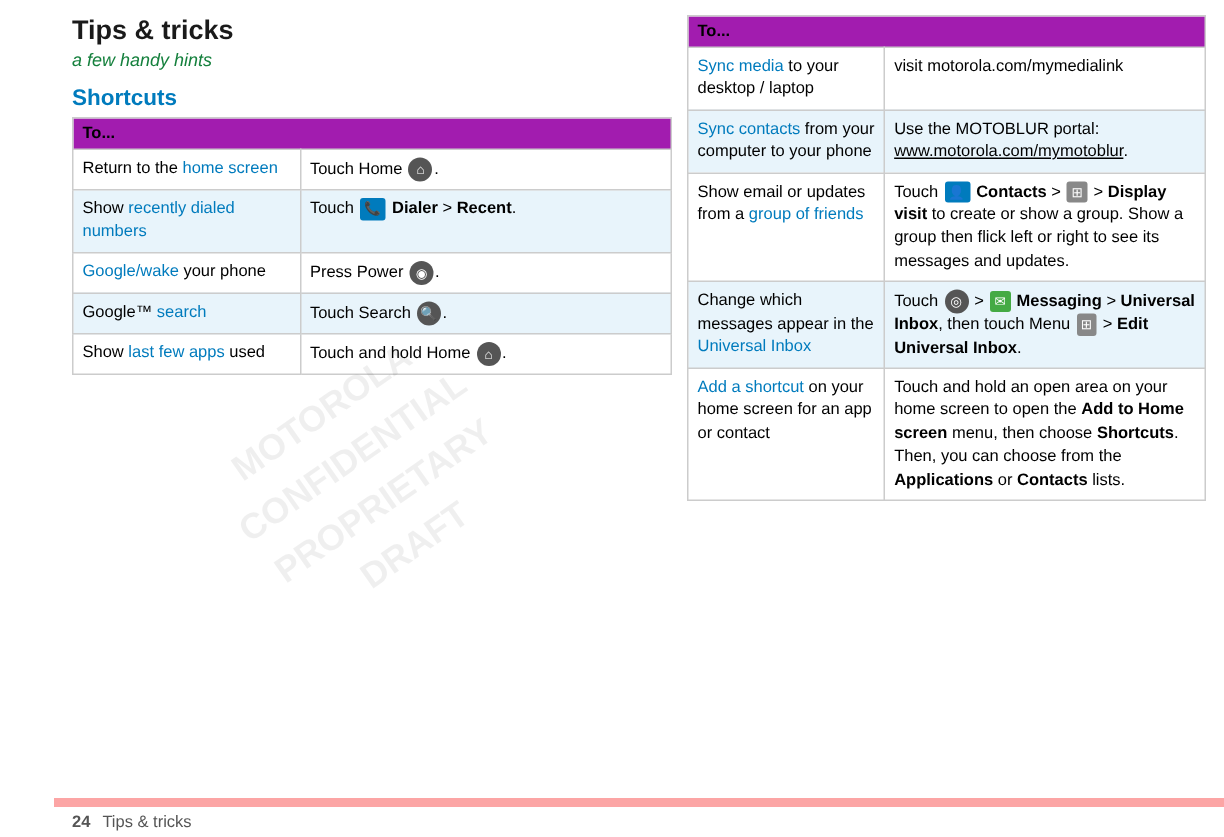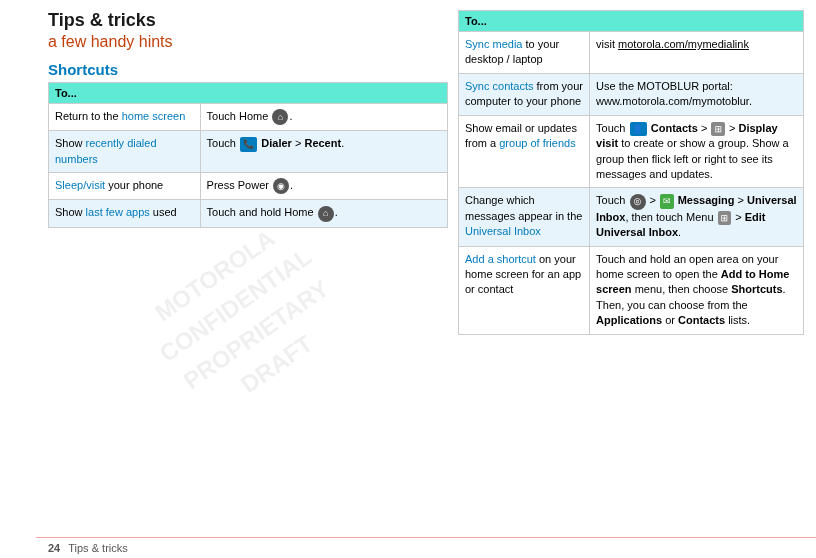--- a/index.html
+++ b/index.html
@@ -27,41 +27,42 @@
     }
 
     .page-title {
       font-size: 18px;
       font-weight: bold;
       color: #1a1a1a;
       margin-bottom: 2px;
     }
 
     .page-subtitle {
-      font-size: 16px;
-      color: #c2410c;
+      font-size: 12px;
+      color: #15803d;
       margin-bottom: 10px;
+      font-style: italic;
     }
 
     .section-heading {
       font-size: 15px;
       font-weight: bold;
       color: #007bbd;
       margin-bottom: 4px;
     }
 
     
     .tricks-table {
       width: 100%;
       border-collapse: collapse;
       border: 1px solid #ccc;
     }
 
     .tricks-table th {
-      background: #5eead4;
+      background: #a21caf;
       text-align: left;
       padding: 4px 6px;
       font-weight: bold;
       font-size: 11px;
       border: 1px solid #ccc;
     }
 
     .tricks-table td {
       padding: 5px 6px;
       border: 1px solid #ccc;
@@ -123,21 +124,21 @@
       flex: 1;
     }
 
     .page-footer {
       padding: 4px 12px;
       font-size: 11px;
       color: #555;
       display: flex;
       align-items: center;
       gap: 8px;
-      border-top: 1px solid #fca5a5;
+      border-top: 6px solid #fca5a5;
       text-align: right;
     }
 
     .footer-num {
       font-weight: bold;
     }
 
     
     .moto-watermark {
       position: absolute;
@@ -193,28 +194,36 @@
             <td>
               Show <span class="key-term">recently dialed numbers</span>
             </td>
             <td>
               Touch <span class="icon-inline icon-blue">📞</span> <span class="bold-term">Dialer</span> &gt; <span class="bold-term">Recent</span>.
             </td>
           </tr>
 
           <tr>
             <td>
-              <span class="key-term">Sleep/visit</span> your phone
+              <span class="key-term">Google/wake</span> your phone
             </td>
             <td>
               Press Power <span class="icon-circle">◉</span>.
             </td>
           </tr>
 
 
+          <tr>
+            <td>
+              Google™ <span class="key-term">search</span>
+            </td>
+            <td>
+              Touch Search <span class="icon-circle">🔍</span>.
+            </td>
+          </tr>
 
           <tr>
             <td>
               Show <span class="key-term">last few apps</span> used
             </td>
             <td>
               Touch and hold Home <span class="icon-circle">⌂</span>.
             </td>
           </tr>
         </tbody>
@@ -228,30 +237,30 @@
             <th colspan="2">To...</th>
           </tr>
         </thead>
         <tbody>
 
           <tr>
             <td style="width:38%">
               <span class="key-term">Sync media</span> to your desktop / laptop
             </td>
             <td>
-              visit <span style="text-decoration:underline;">motorola.com/mymedialink</span>
+              visit <span style="">motorola.com/mymedialink</span>
             </td>
           </tr>
 
           <tr>
             <td>
               <span class="key-term">Sync contacts</span> from your computer to your phone
             </td>
             <td>
-              Use the MOTOBLUR portal: <span style="">www.motorola.com/mymotoblur</span>.
+              Use the MOTOBLUR portal: <span style="text-decoration:underline;">www.motorola.com/mymotoblur</span>.
             </td>
           </tr>
 
           <tr>
             <td>
               Show email or updates from a <span class="key-term">group of friends</span>
             </td>
             <td>
               Touch <span class="icon-inline icon-blue">👤</span> <span class="bold-term">Contacts</span> &gt; <span class="icon-inline">⊞</span> &gt; <span class="bold-term">Display visit</span> to create or show a group. Show a group then flick left or right to see its messages and updates.
             </td>

